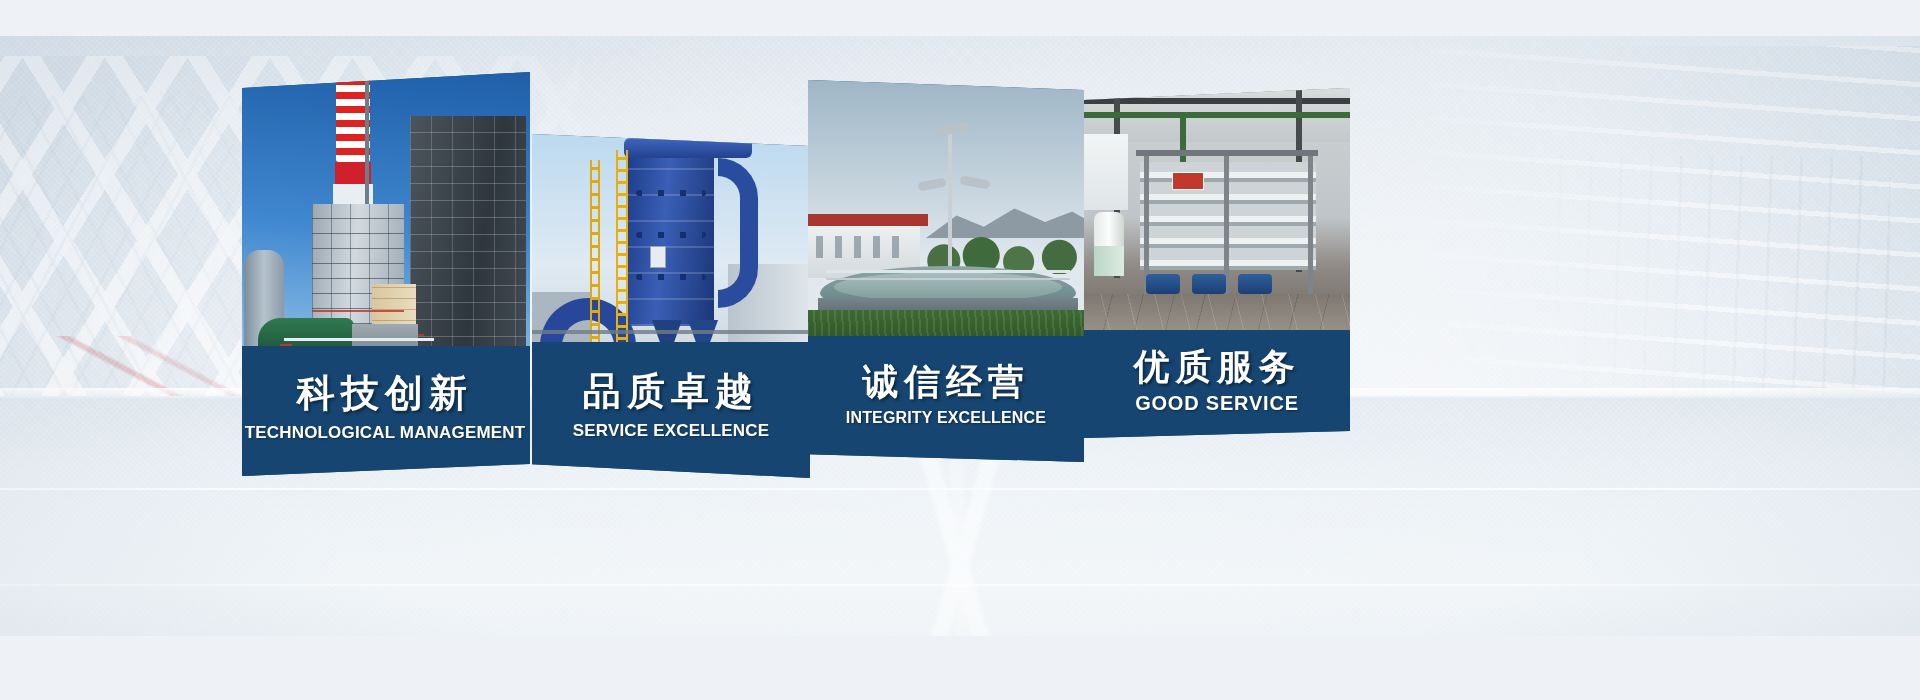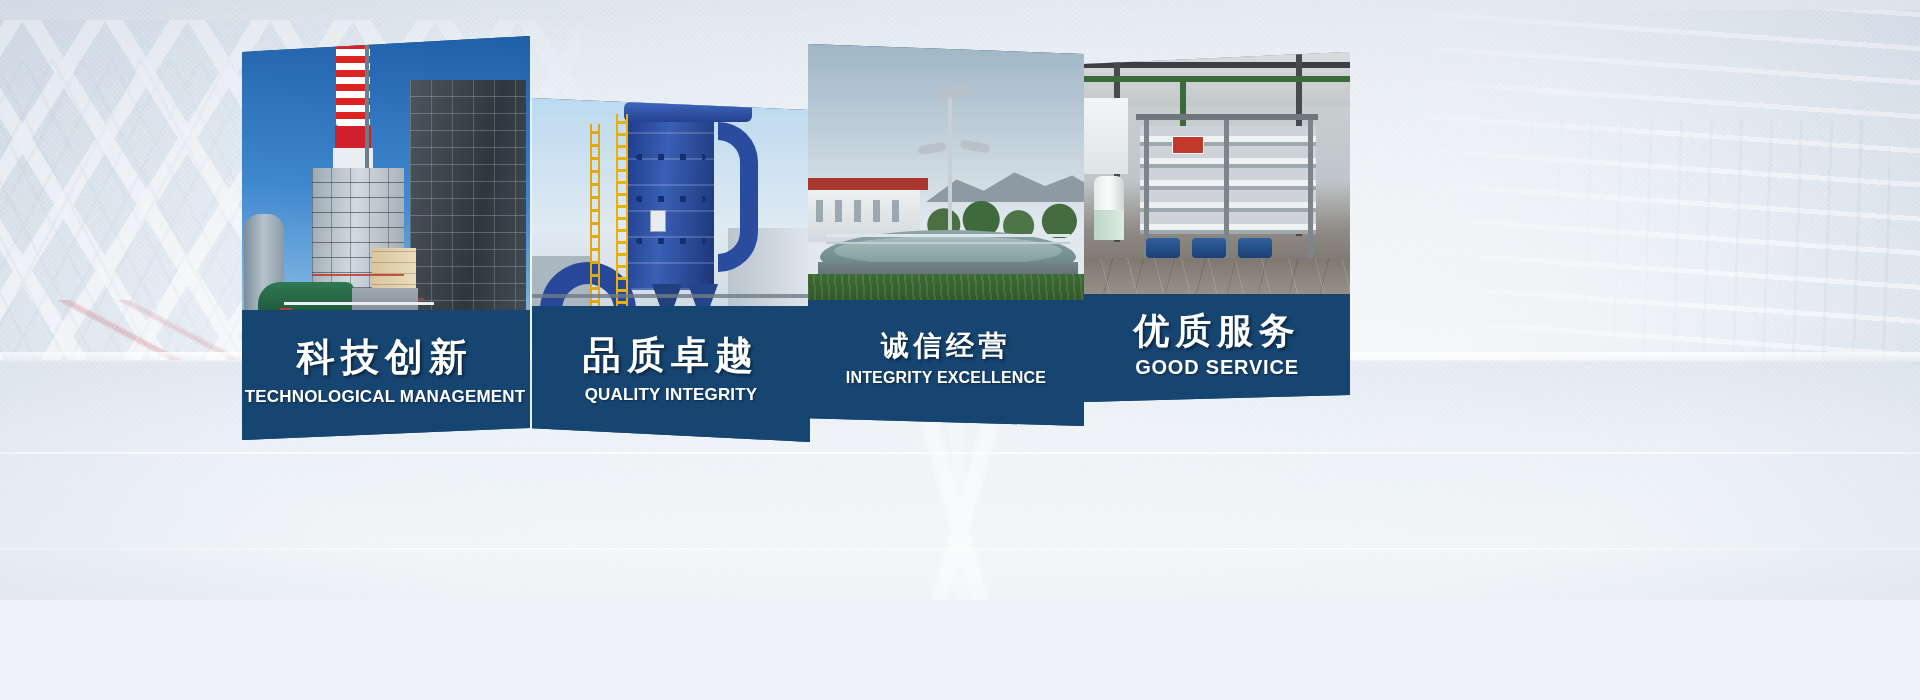--- a/index.html
+++ b/index.html
@@ -3,20 +3,21 @@
 <meta charset="utf-8">
 <style>
   html,body{margin:0;padding:0;}
   body{
     width:1920px;height:700px;overflow:hidden;
     font-family:"Liberation Sans","DejaVu Sans",sans-serif;
     background:#eef2f6;
   }
   #stage{position:relative;width:1920px;height:600px;overflow:hidden;
     background:linear-gradient(175deg,#d7e0e9 0%,#e4eaf0 18%,#eef2f6 45%,#f2f5f8 62%,#e9eef3 78%,#f4f7fa 100%);
+    margin-top:36px;
   }
 
   
   .bg-layer{position:absolute;pointer-events:none;}
 
   
   .lattice{
     left:-40px;top:20px;width:620px;height:430px;opacity:.55;
     background:
       repeating-linear-gradient(58deg, rgba(255,255,255,.92) 0 16px, rgba(255,255,255,0) 16px 70px),
@@ -196,21 +197,21 @@
           <div class="el" style="left:84px;top:16px;width:12px;height:202px;background:repeating-linear-gradient(0deg,#e8b00c 0 3px,rgba(0,0,0,0) 3px 12px),linear-gradient(90deg,#e8b00c 0 2px,rgba(0,0,0,0) 2px calc(100% - 2px),#e8b00c calc(100% - 2px));"></div>
           <div class="el" style="left:58px;top:26px;width:10px;height:192px;background:repeating-linear-gradient(0deg,#e0a90f 0 3px,rgba(0,0,0,0) 3px 13px),linear-gradient(90deg,#e0a90f 0 2px,rgba(0,0,0,0) 2px calc(100% - 2px),#e0a90f calc(100% - 2px));"></div>
 
           <div class="el" style="left:120px;top:186px;width:30px;height:32px;background:#20407f;clip-path:polygon(0 0,100% 0,62% 100%,38% 100%);"></div>
           <div class="el" style="left:156px;top:186px;width:30px;height:32px;background:#23458a;clip-path:polygon(0 0,100% 0,62% 100%,38% 100%);"></div>
 
           <div class="el" style="left:0;top:196px;width:278px;height:4px;background:#6f7c87;opacity:.8;"></div>
         </div>
         <div class="cap" style="height:126px;padding-bottom:10px;">
           <div class="zh" style="font-size:38px;margin-bottom:12px;">品质卓越</div>
-          <div class="en" style="font-size:17px;">QUALITY INTEGRITY</div>
+          <div class="en" style="font-size:17px;">SERVICE EXCELLENCE</div>
         </div>
       </div>
 
     </div>
 
     <div class="panel" style="left:808px;top:44px;width:276px;height:382px;">
       <div class="inner" style="clip-path:polygon(0 0, 100% 10px, 100% 100%, 0 98%);background:#164571;">
         <div class="photo" style="height:264px;">
           <div class="sky el" style="inset:0;background:linear-gradient(180deg,#9fb6c6 0%,#cdd9e2 48%,#e2e9ee 70%);"></div>
 
@@ -234,21 +235,21 @@
           <div class="el" style="left:18px;top:198px;width:244px;height:2px;background:#c3ccd2;"></div>
 
           <div class="el" style="left:10px;top:218px;width:260px;height:20px;background:linear-gradient(180deg,#76848c,#5b686f);"></div>
 
           <div class="el" style="left:0px;top:230px;width:276px;height:34px;background:linear-gradient(180deg,#3e6b33,#2d5226);"></div>
           <div class="el" style="left:0px;top:230px;width:276px;height:34px;background:repeating-linear-gradient(86deg,rgba(255,255,255,.10) 0 2px,rgba(0,0,0,0) 2px 7px);"></div>
 
           <div class="el" style="left:0px;top:256px;width:276px;height:8px;background:#9aa3a8;"></div>
         </div>
         <div class="cap" style="height:118px;padding-bottom:8px;">
-          <div class="zh" style="font-size:28px;margin-bottom:10px;">诚信经营</div>
+          <div class="zh" style="font-size:36px;margin-bottom:10px;">诚信经营</div>
           <div class="en" style="font-size:16px;">INTEGRITY EXCELLENCE</div>
         </div>
       </div>
 
     </div>
 
     <div class="panel" style="left:1084px;top:52px;width:266px;height:350px;">
       <div class="inner" style="clip-path:polygon(0 12px, 100% 0, 100% 98%, 0 100%);background:#164571;">
         <div class="photo" style="height:248px;">
           <div class="sky el" style="inset:0;background:linear-gradient(180deg,#cfd4d6 0%,#bfc5c8 52%,#8f8a85 72%,#6d6660 100%);"></div>

